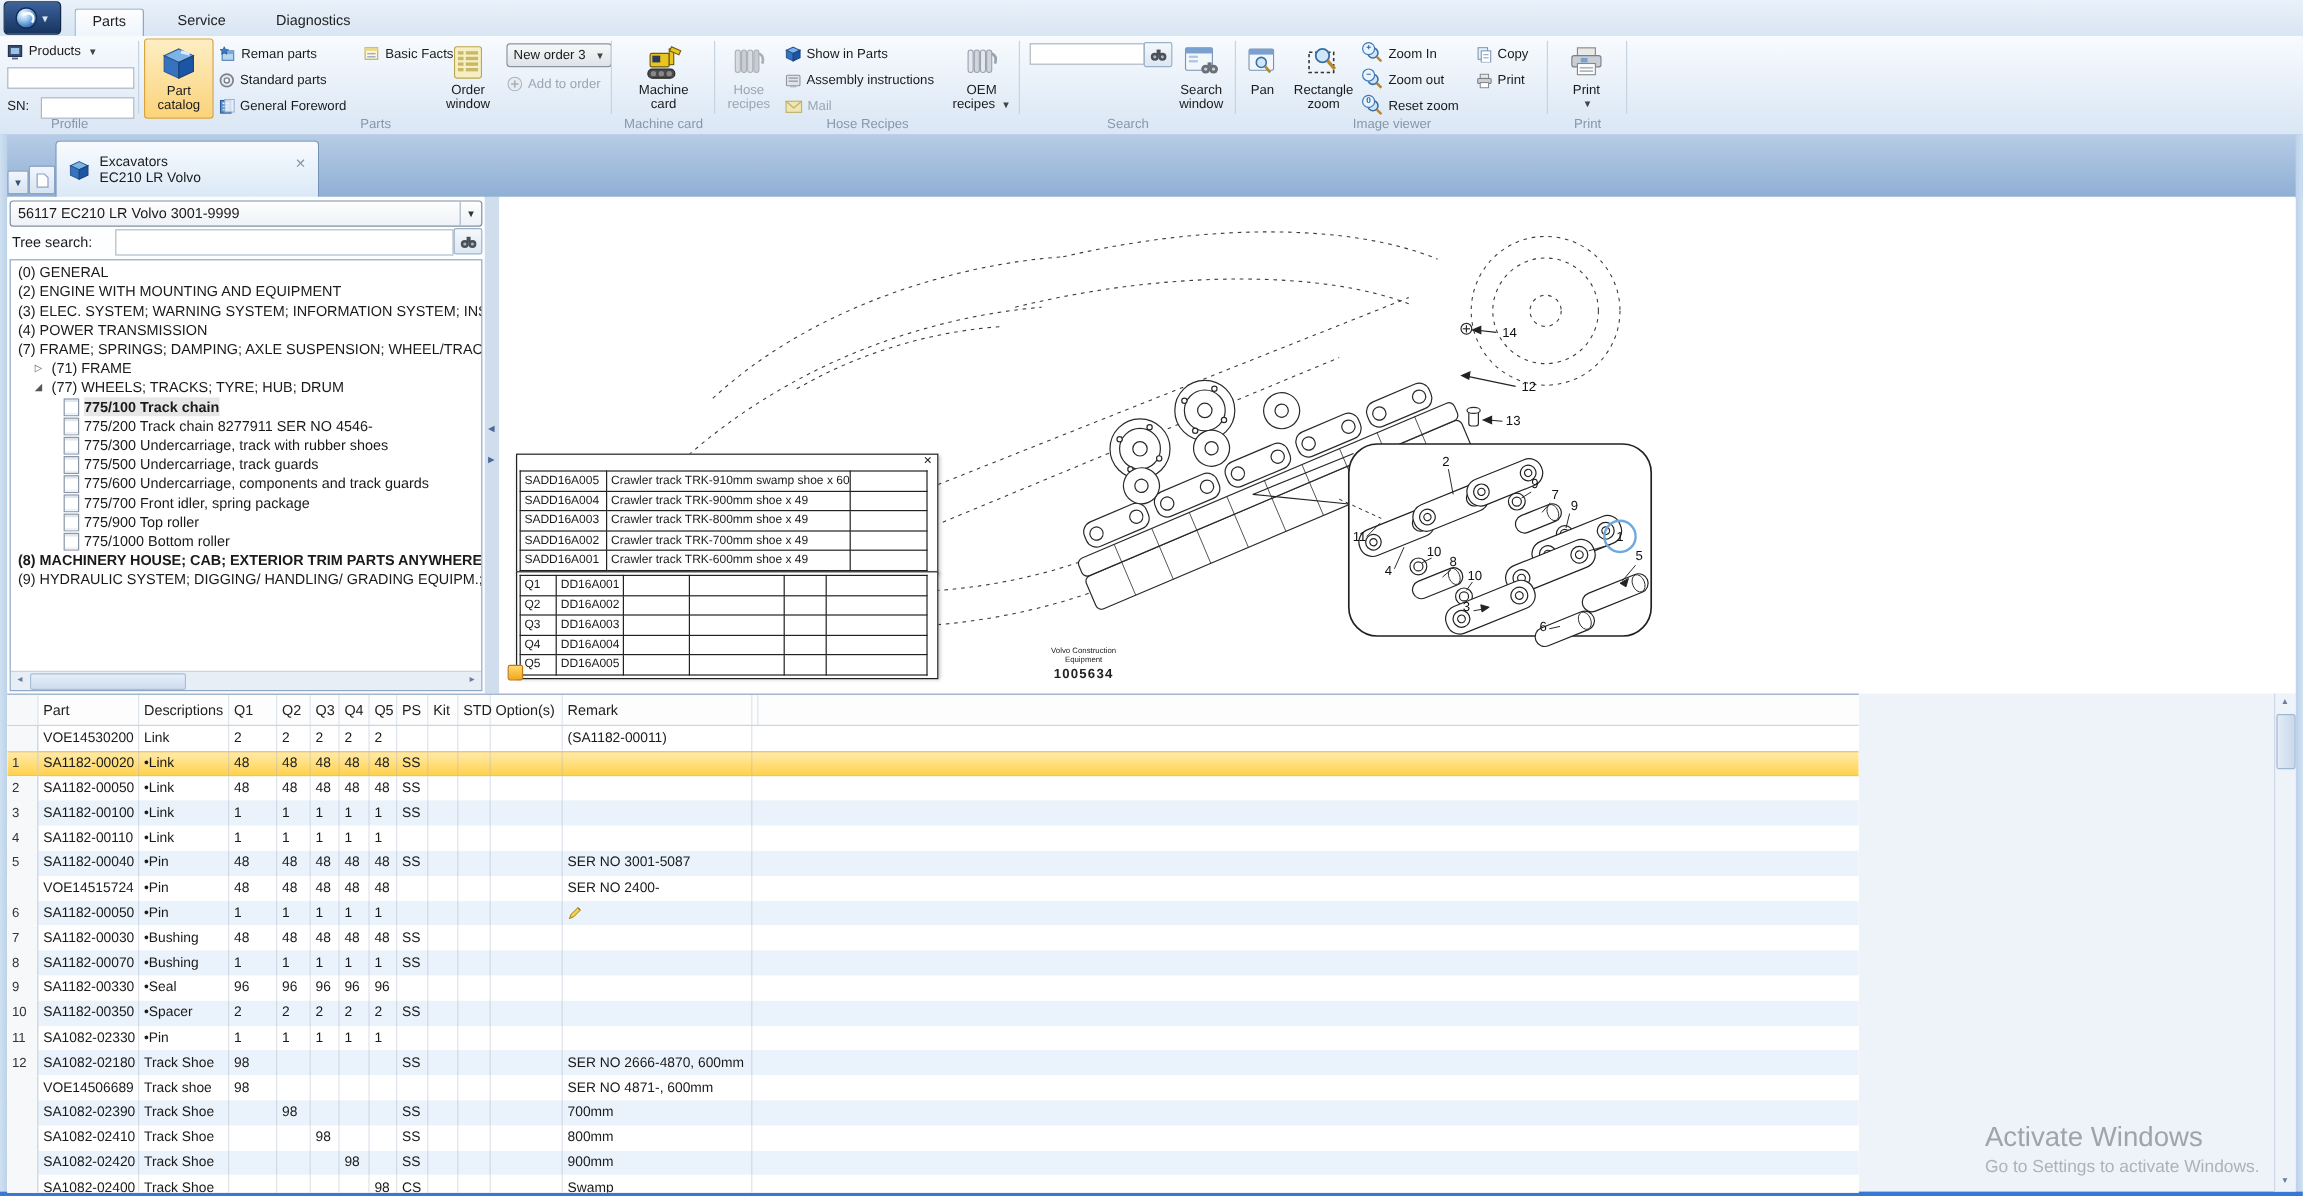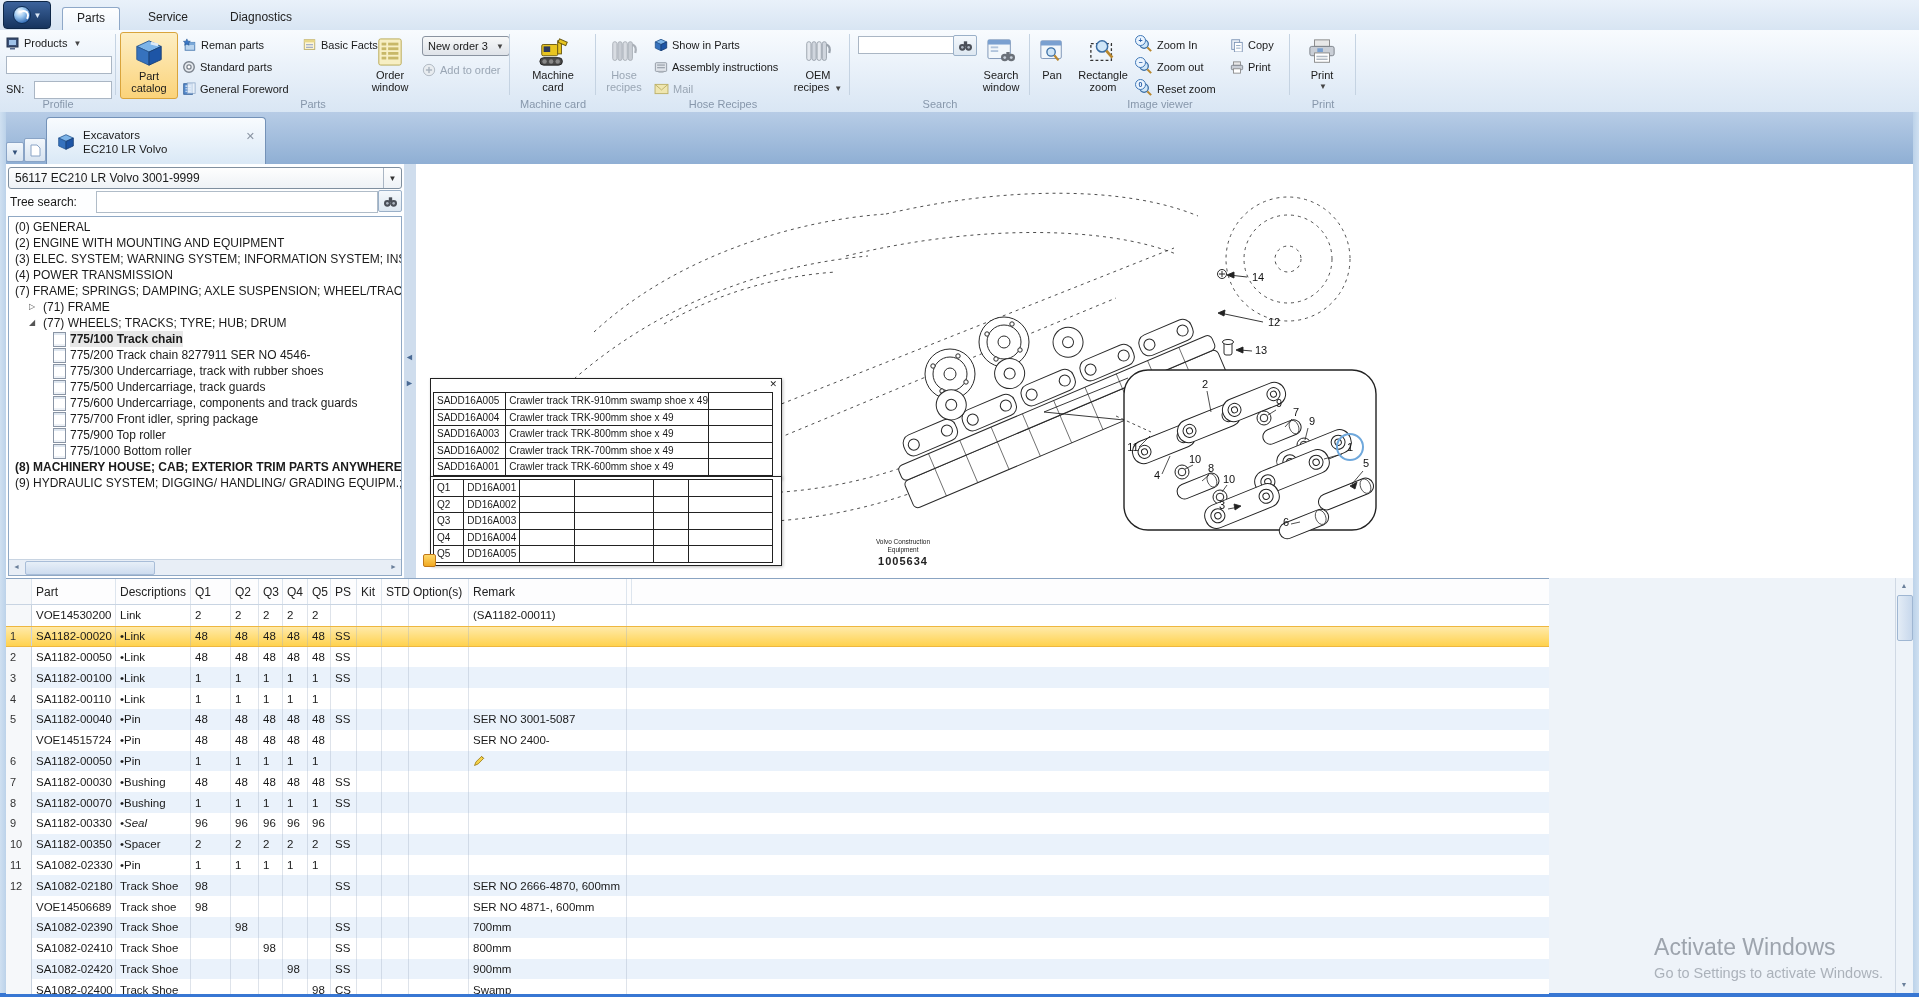--- a/index.html
+++ b/index.html
@@ -791,21 +791,21 @@
     </div>
     <table class="ovt">
       <colgroup>
           <col style="width:72px">
           <col style="width:202px">
           <col style="width:64px">
         </colgroup>
       <tbody>
           <tr>
             <td>SADD16A005</td>
-            <td>Crawler track TRK-910mm swamp shoe x 49</td>
+            <td>Crawler track TRK-910mm swamp shoe x 60</td>
             <td></td>
           </tr>
           <tr>
             <td>SADD16A004</td>
             <td>Crawler track TRK-900mm shoe x 49</td>
             <td></td>
           </tr>
           <tr>
             <td>SADD16A003</td>
             <td>Crawler track TRK-800mm shoe x 49</td>
@@ -1065,21 +1065,21 @@
         <div class="tc" style="width: 26px;">SS</div>
         <div class="tc" style="width: 25px;"></div>
         <div class="tc" style="width: 27px;"></div>
         <div class="tc" style="width: 60px;"></div>
         <div class="tc" style="width: 158px;"></div>
         <div class="tc fill"></div>
       </div>
       <div class="trow">
         <div class="tc gut" style="width: 26px;">9</div>
         <div class="tc" style="width: 84px;">SA1182-00330</div>
-        <div class="tc" style="width: 75px; font-style: italic;">•Seal</div>
+        <div class="tc" style="width: 75px;">•Seal</div>
         <div class="tc" style="width: 40px;">96</div>
         <div class="tc" style="width: 28px;">96</div>
         <div class="tc" style="width: 24px;">96</div>
         <div class="tc" style="width: 25px;">96</div>
         <div class="tc" style="width: 23px;">96</div>
         <div class="tc" style="width: 26px;"></div>
         <div class="tc" style="width: 25px;"></div>
         <div class="tc" style="width: 27px;"></div>
         <div class="tc" style="width: 60px;"></div>
         <div class="tc" style="width: 158px;"></div>

